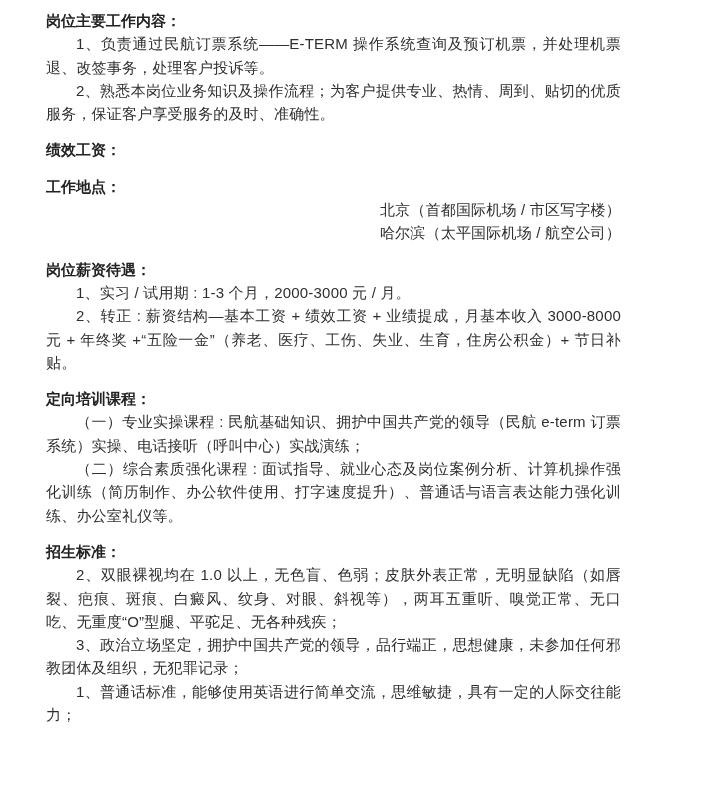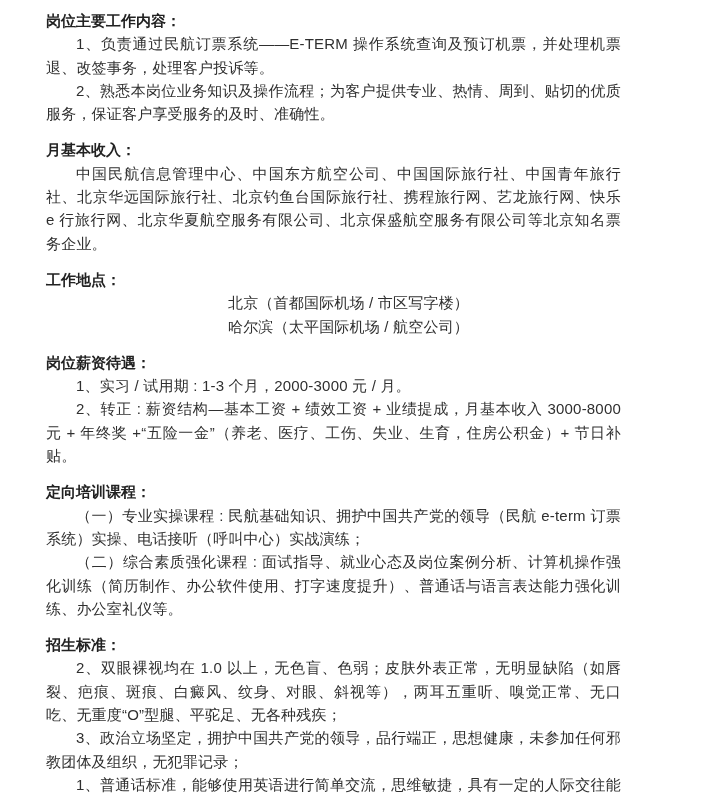--- a/index.html
+++ b/index.html
@@ -32,37 +32,36 @@
     line-height: 23.3px;
     color: #222222;
   }
   .para {
     margin: 0;
     text-indent: 2em;
     text-align: justify;
     letter-spacing: 0.2px;
   }
   .para.no-justify {
-    text-align: center;
+    text-align: right;
   }
 </style>
 </head>
 <body>
 
 <div class="page">
 
   <div class="section">
     <h2 class="section-heading">岗位主要工作内容：</h2>
     <p class="para">1、负责通过民航订票系统——E-TERM 操作系统查询及预订机票，并处理机票退、改签事务，处理客户投诉等。</p>
     <p class="para">2、熟悉本岗位业务知识及操作流程；为客户提供专业、热情、周到、贴切的优质服务，保证客户享受服务的及时、准确性。</p>
   </div>
 
   <div class="section">
-    <h2 class="section-heading">月基本收入：</h2>
-    <p class="para">中国民航信息管理中心、中国东方航空公司、中国国际旅行社、中国青年旅行社、北京华远国际旅行社、北京钓鱼台国际旅行社、携程旅行网、艺龙旅行网、快乐 e 行旅行网、北京华夏航空服务有限公司、北京保盛航空服务有限公司等北京知名票务企业。</p>
+    <h2 class="section-heading">绩效工资：</h2>
   </div>
 
   <div class="section">
     <h2 class="section-heading">工作地点：</h2>
     <p class="para no-justify">北京（首都国际机场 / 市区写字楼）</p>
     <p class="para no-justify">哈尔滨（太平国际机场 / 航空公司）</p>
   </div>
 
   <div class="section">
     <h2 class="section-heading">岗位薪资待遇：</h2>

